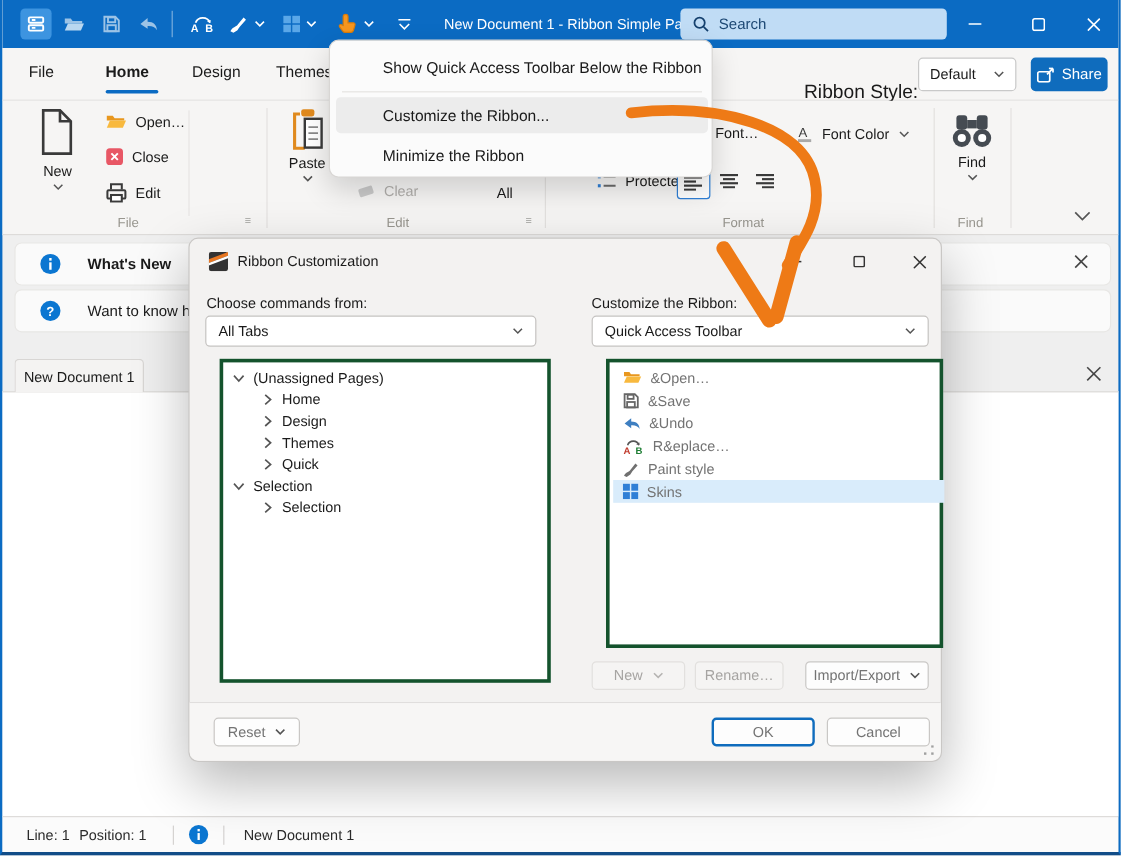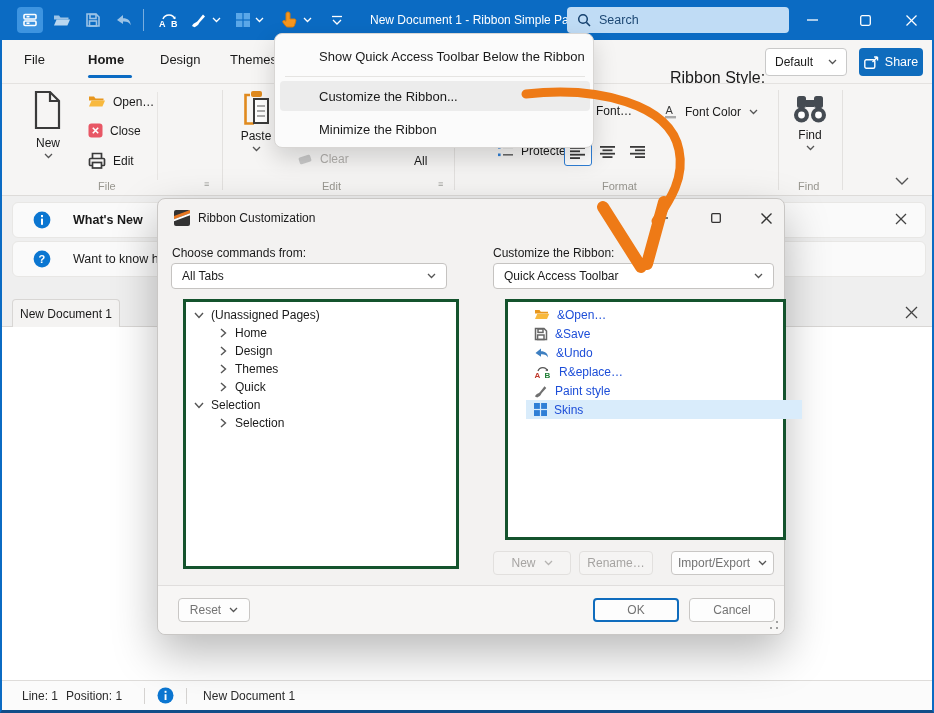--- a/index.html
+++ b/index.html
@@ -64,22 +64,22 @@
   .sb-sep { width:1px; height:16px; background:#d5d3d1; }
 
   
   #dialog { left:155px; top:198px; width:628px; height:437px; background:#f3f2f1; border:1px solid #c9c7c5;
             border-radius:8px; box-shadow:0 18px 45px rgba(0,0,0,.28); z-index:40; }
   .dlg-label { font-size:12px; color:#1a1a1a; }
   .dd { background:#fff; border:1px solid #c5c3c1; border-radius:4px; display:flex; align-items:center;
         justify-content:space-between; padding:0 10px; font-size:12px; color:#1a1a1a; }
   .panel { background:#fff; border:3px solid #14532d;margin-left:12px; }
   .tree-row { position:absolute; height:18px; display:flex; align-items:center; gap:7px; font-size:12px; color:#1a1a1a; }
-  .cmd-row { position:absolute; left:18px; width:276px; height:19px; display:flex; align-items:center; gap:7px;
-             padding-left:8px; font-size:12px; color:#1d4ed8; }
+  .cmd-row { position:absolute; left:3px; width:276px; height:19px; display:flex; align-items:center; gap:7px;
+             padding-left:8px; font-size:12px; color:#737373; }
   .cmd-row.sel { background:#d9ecfb; }
   .mid-btn { position:absolute; left:452px; width:27px; height:23px; background:#fdfdfd; border:1px solid #d2d0ce;
              border-radius:4px; display:flex; align-items:center; justify-content:center; }
   .dlg-btn { position:absolute; height:24px; border-radius:4px; display:flex; align-items:center; justify-content:center;
              gap:8px; font-size:12px; background:#fdfdfd; border:1px solid #c9c7c5; color:#737373; }
   .dlg-btn.disabled { background:#f5f4f3; border-color:#e2e0de; color:#a6a4a2; }
   .dlg-btn.primary { border:2px solid #0f6cbd; }
   #dlg-footer { position:absolute; left:0; top:386px; width:626px; height:49px; background:#f7f6f5;
                 border-top:1px solid #e0dedd; border-radius:0 0 8px 8px; }
   #resize-grip { position:absolute; right:5px; bottom:4px; width:9px; height:9px; }

